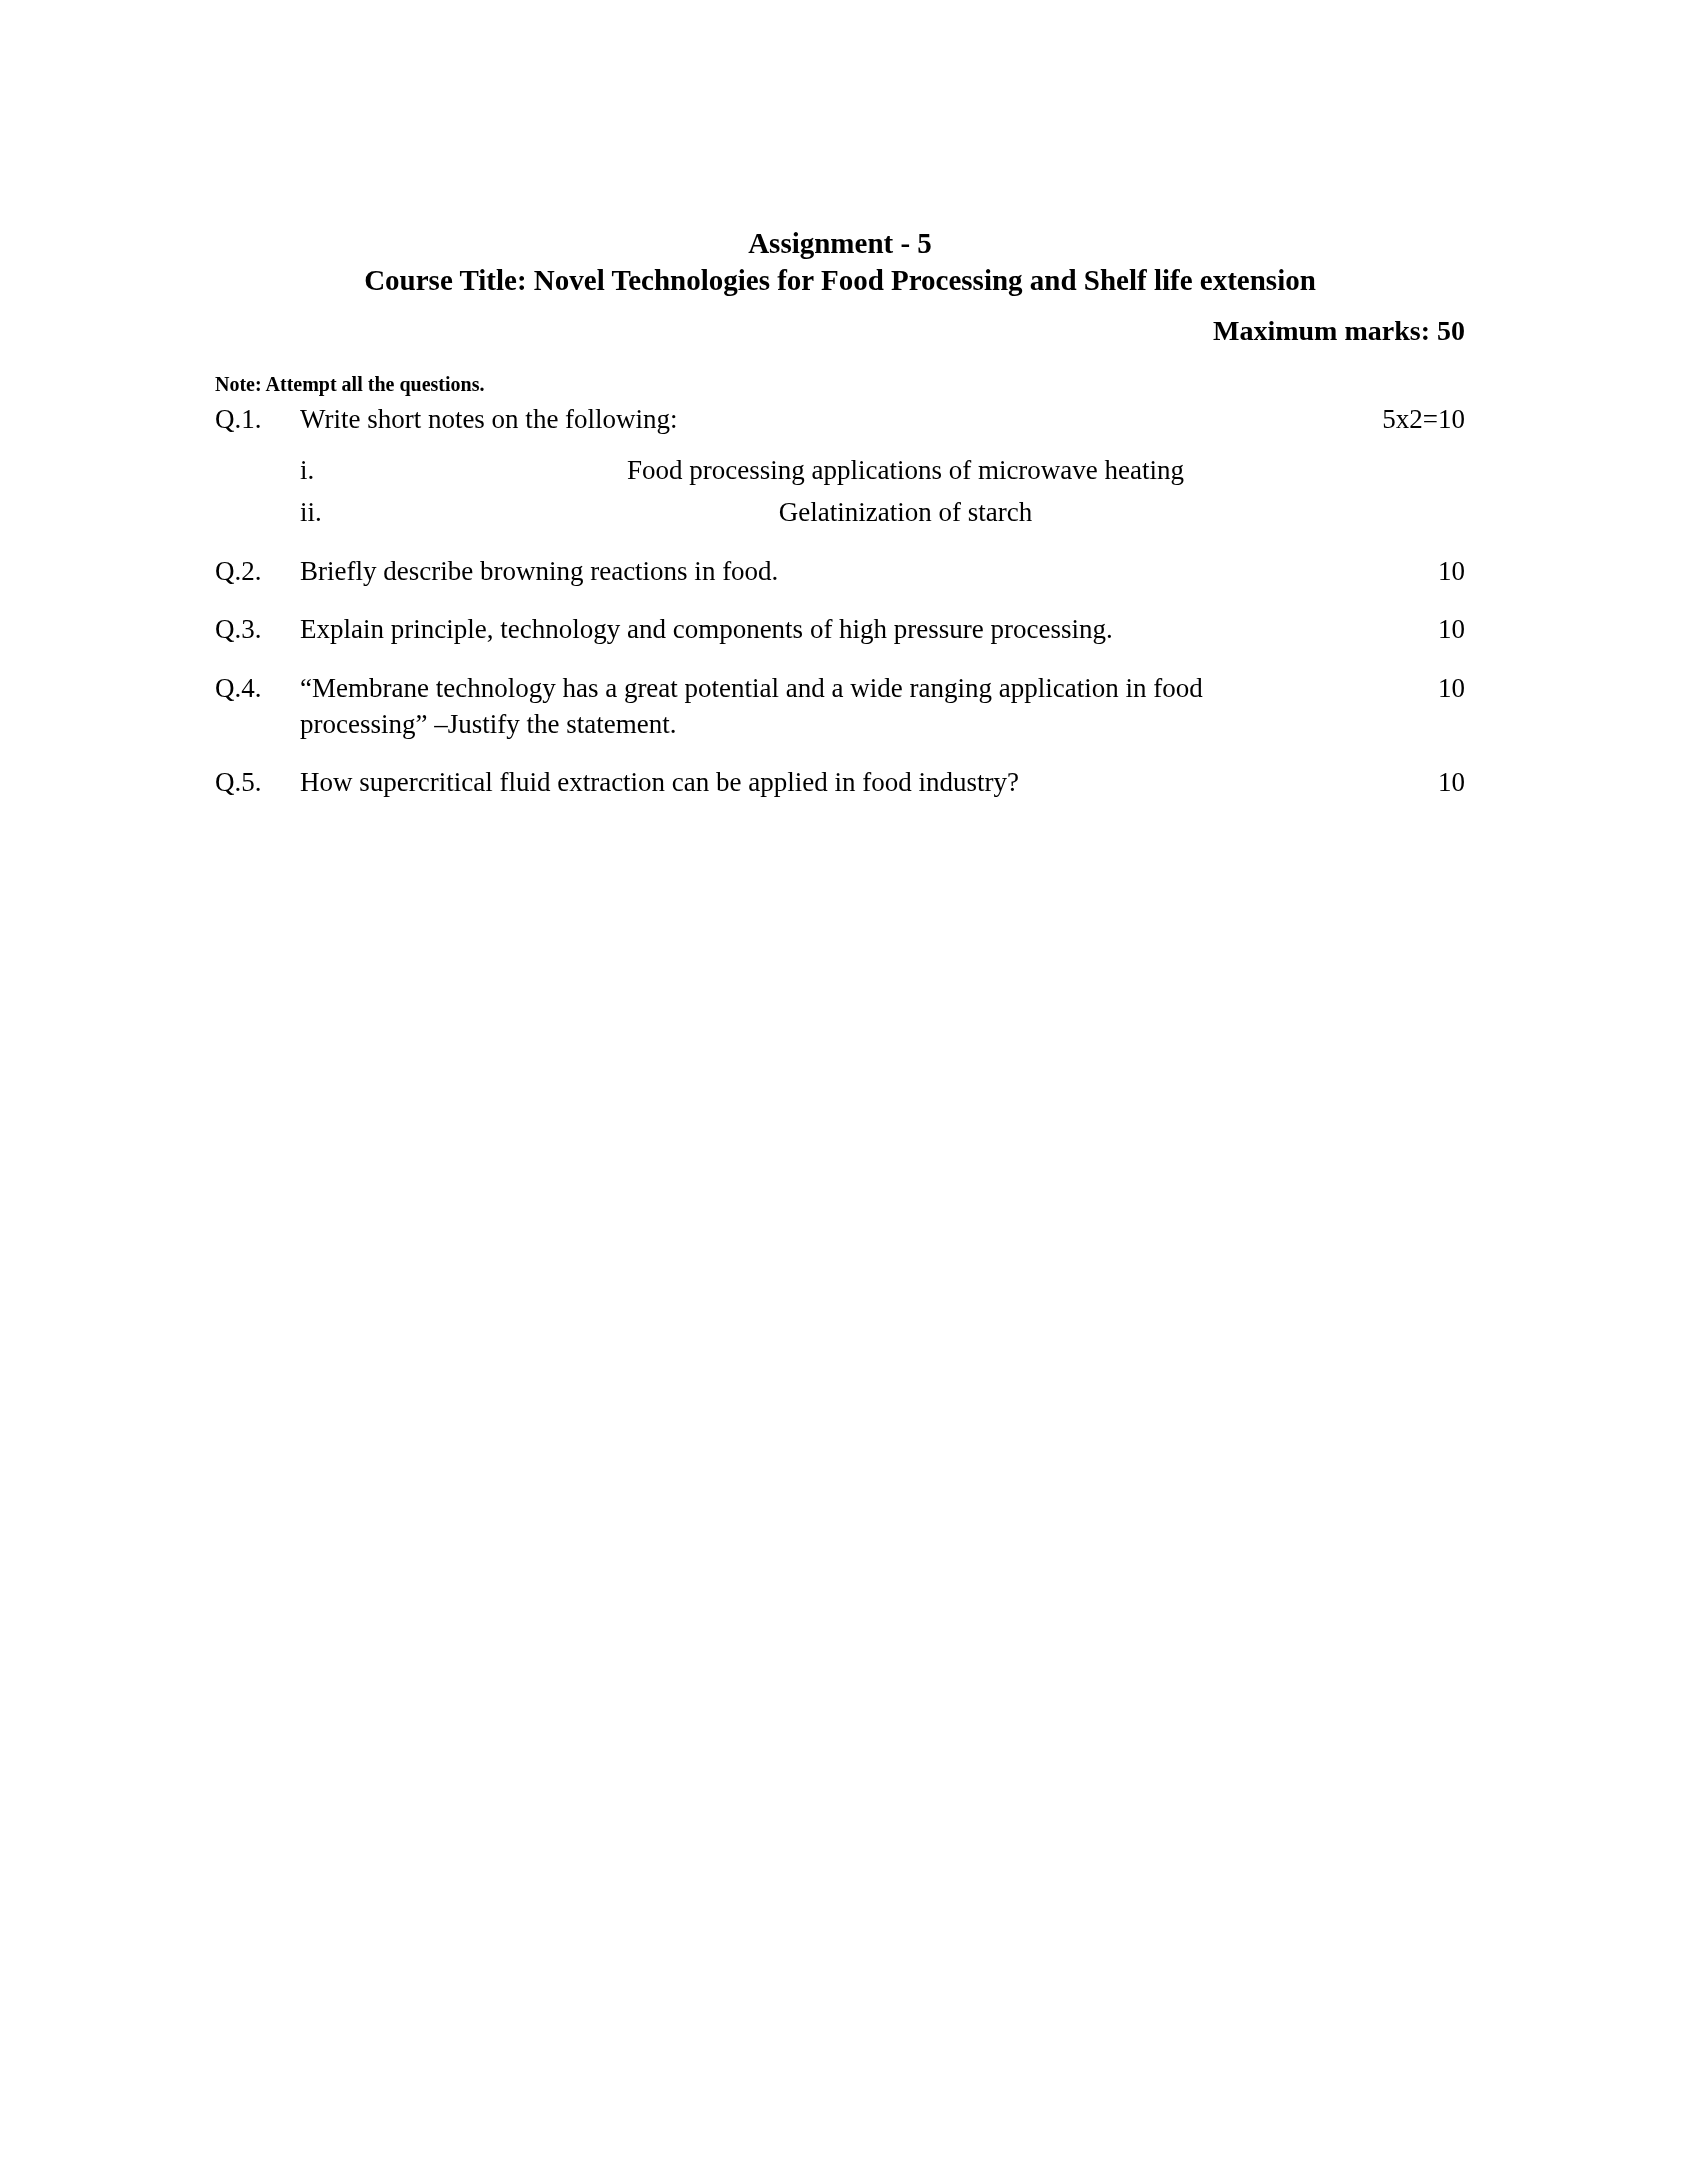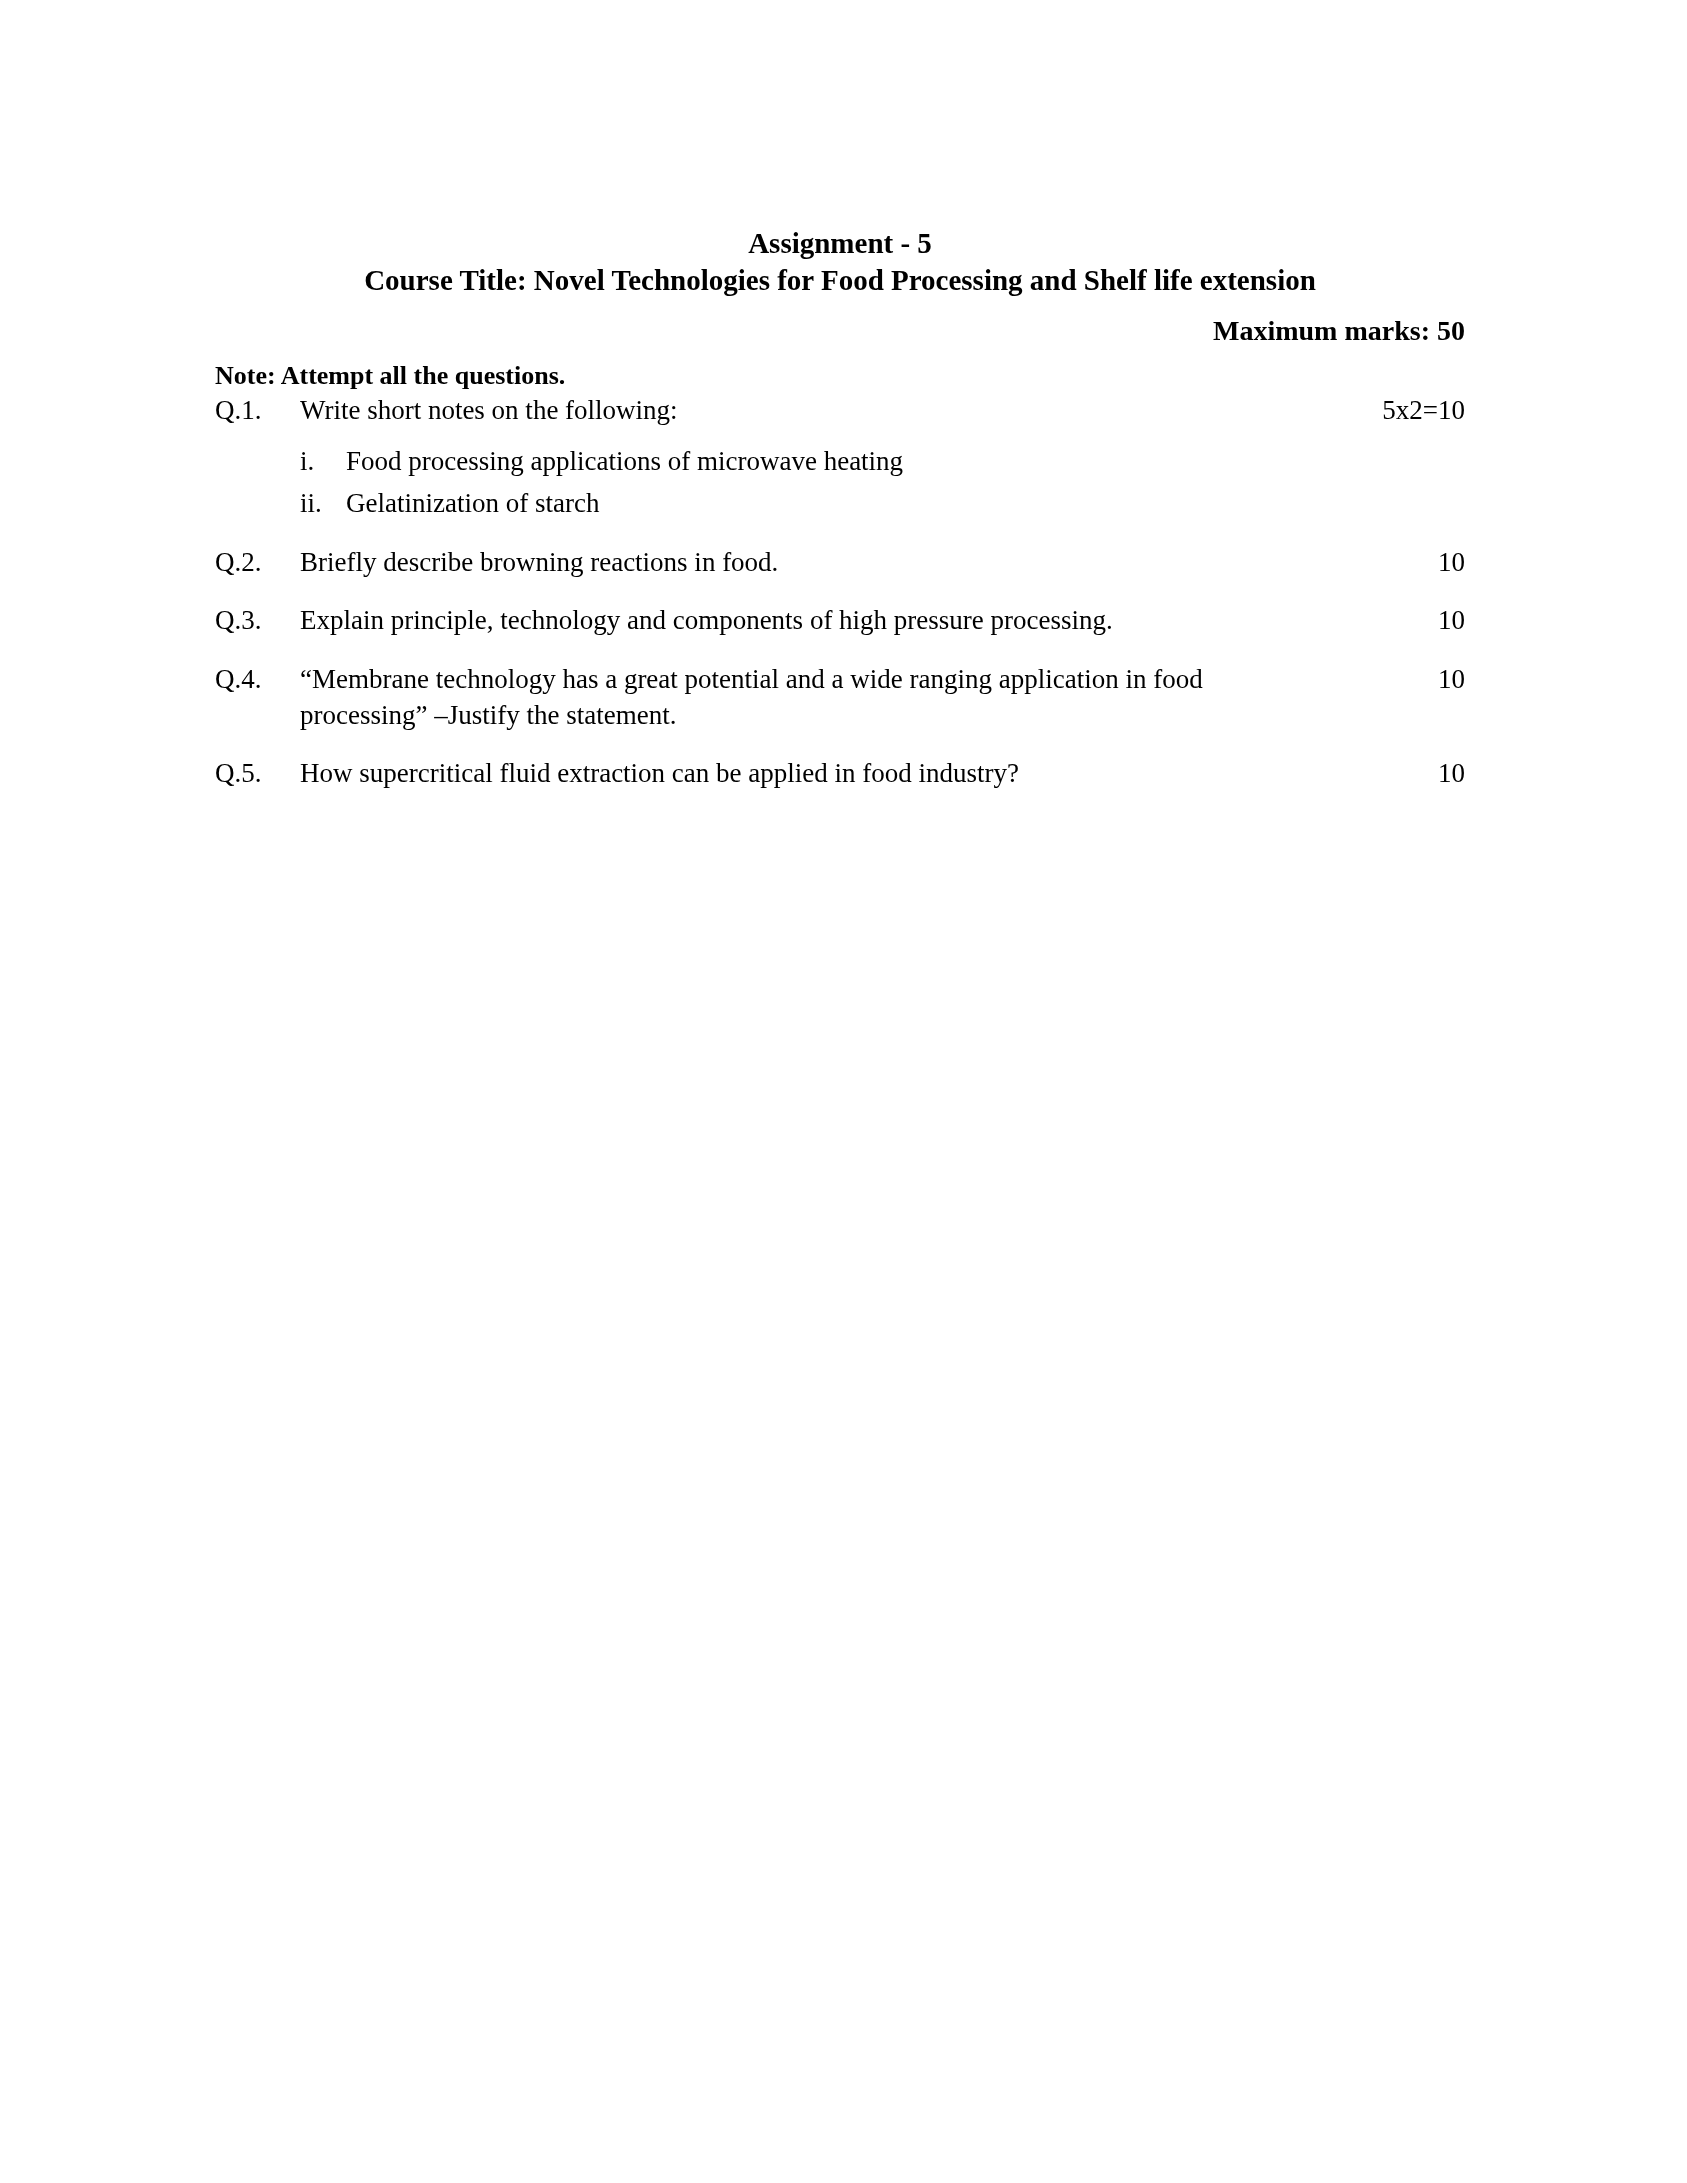--- a/index.html
+++ b/index.html
@@ -47,24 +47,24 @@
   .maxmarks-row {
     margin-top: 16px;
     text-align: right;
     font-weight: bold;
     font-size: 28px;
     line-height: 32px;
   }
 
   
   .note-row {
-    margin-top: 12px;
+    margin-top: 21px;
     text-align: left;
     font-weight: bold;
-    font-size: 26px;
+    font-size: 20px;
     line-height: 33px;
   }
 
   
   .q-row {
     display: flex;
     align-items: flex-start;
     font-size: 27px;
     line-height: 36px;
     margin-top: 0px;
@@ -109,21 +109,21 @@
     width: 85px;
   }
   .sub-numeral {
     flex: 0 0 46px;
     width: 46px;
     text-align: left;
     white-space: nowrap;
   }
   .sub-text {
     flex: 1 1 auto;
-    text-align: left;
+    text-align: center;
   }
 
   
   .page-number {
     position: absolute;
     left: 0;
     right: 0;
     top: 2038px;
     text-align: center;
     font-size: 26.5px;

